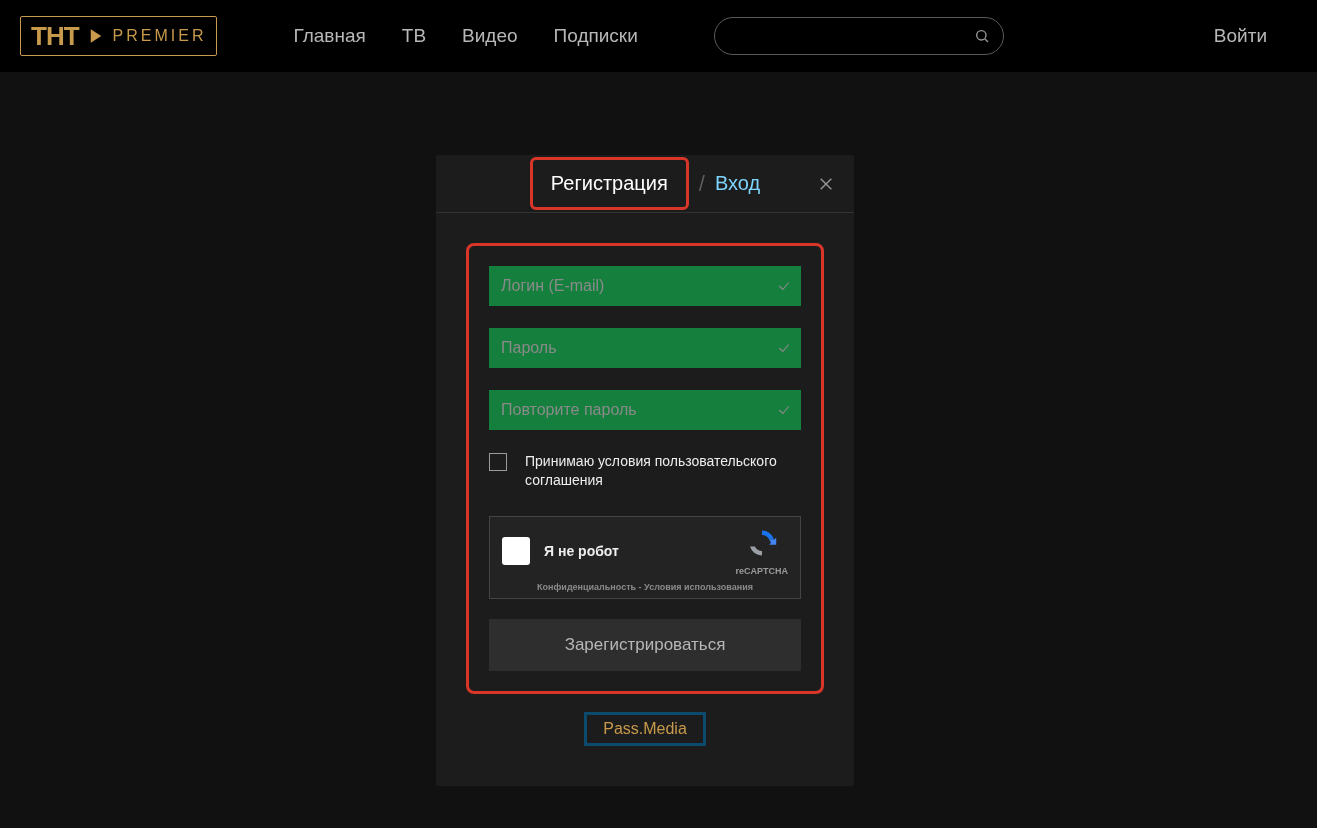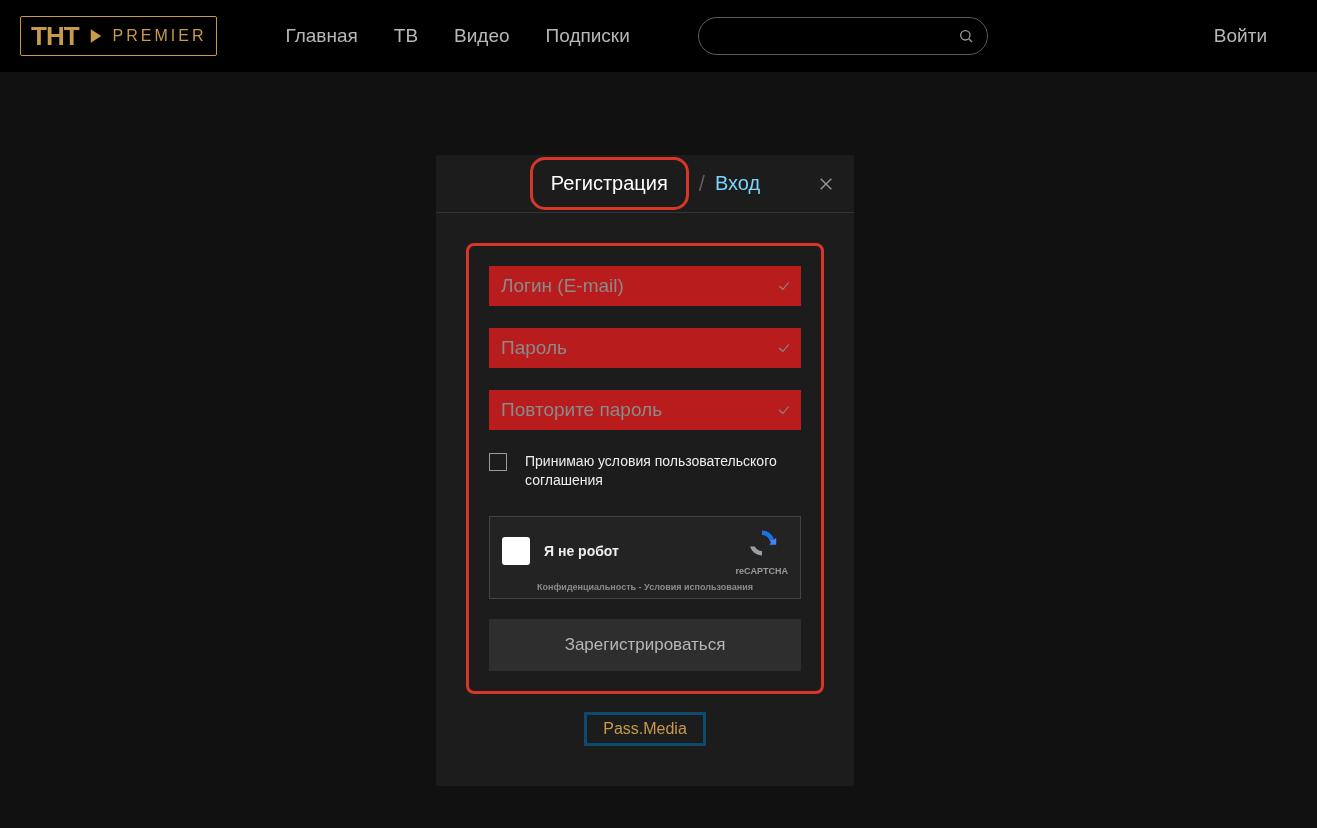--- a/index.html
+++ b/index.html
@@ -16,21 +16,21 @@
     overflow: hidden;
   }
   
   .header {
     width: 100%;
     height: 72px;
     background: #000000;
     display: flex;
     align-items: center;
     padding: 0 20px;
-    gap: 28px;
+    gap: 36px;
   }
   .logo {
     display: flex;
     align-items: center;
     gap: 6px;
     border: 1px solid #c89a4b;
     padding: 4px 10px;
     border-radius: 2px;
     height: 40px;
   }
@@ -111,21 +111,21 @@
     height: 58px;
     border-bottom: 1px solid #333333;
     display: flex;
     align-items: center;
     justify-content: center;
     position: relative;
     font-size: 20px;
   }
   .tab-active-box {
     border: 3px solid #d9362a;
-    border-radius: 15px;
+    border-radius: 6px;
     padding: 12px 18px;
     color: #ffffff;
   }
   .tab-sep {
     color: #5c5c5c;
     margin: 0 10px;
     font-size: 22px;
   }
   .tab-inactive {
     color: #7dd3fc;
@@ -149,25 +149,25 @@
     border-radius: 8px;
     padding: 20px;
   }
   .field {
     position: relative;
     margin-bottom: 22px;
   }
   .field input {
     width: 100%;
     height: 40px;
-    background: #b91c1c;
+    background: #15803d;
     border: none;
     color: #fff;
     padding: 0 34px 0 12px;
-    font-size: 19px;
+    font-size: 16px;
     outline: none;
   }
   .field input::placeholder {
     color: #8a8a8a;
   }
   .field-check {
     position: absolute;
     right: 10px;
     top: 50%;
     transform: translateY(-50%);

